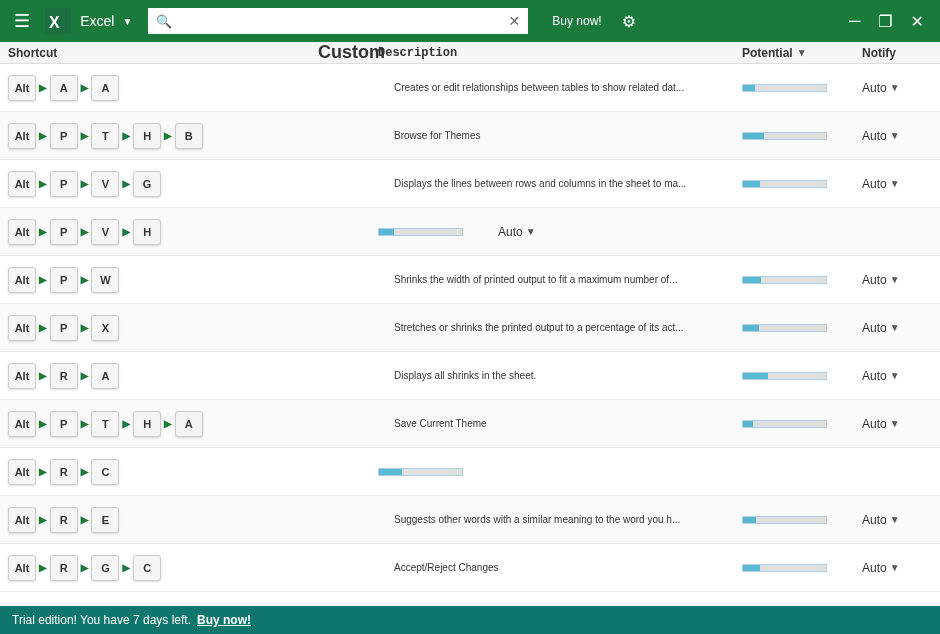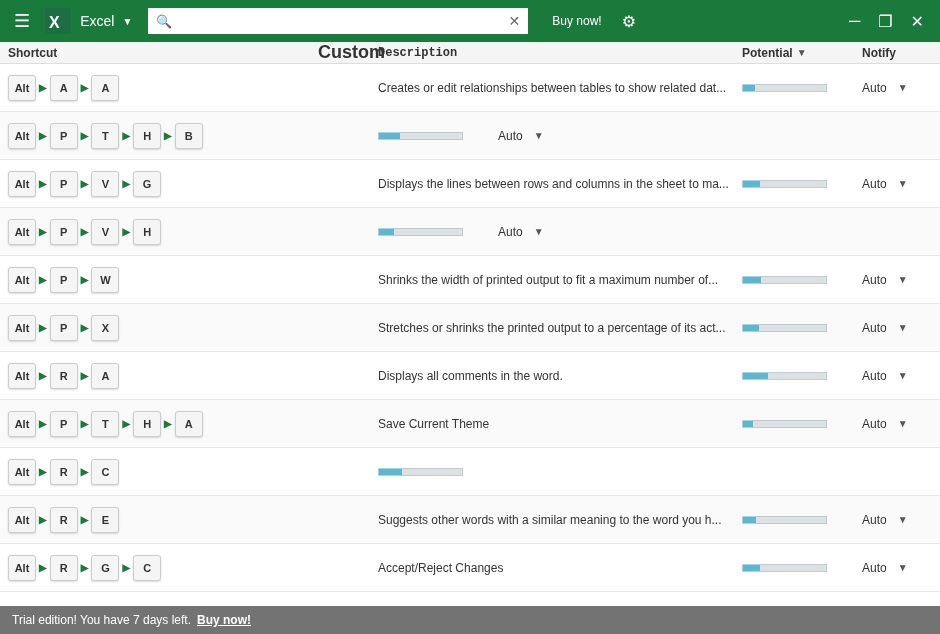--- a/index.html
+++ b/index.html
@@ -135,25 +135,26 @@
       font-weight: bold;
     }
     .custom-area {
       width: 60px;
       display: flex;
       align-items: center;
       justify-content: center;
     }
     .description-area {
       flex: 1;
-      font-size: 12px;
+      font-size: 10px;
       color: #333;
       overflow: hidden;
       text-overflow: ellipsis;
       white-space: nowrap;
+      margin-left: 16px;
     }
     .potential-area {
       width: 120px;
       display: flex;
       align-items: center;
     }
     .potential-bar-bg {
       width: 85px;
       height: 8px;
       background: #e0e0e0;
@@ -162,33 +163,33 @@
       overflow: hidden;
     }
     .potential-bar-fill {
       height: 100%;
       background: #5bb8d4;
     }
     .notify-area {
       width: 70px;
       display: flex;
       align-items: center;
-      gap: 11px;
+      gap: 3px;
       font-size: 12px;
       color: #333;
     }
     .notify-dropdown {
       font-size: 10px;
       color: #555;
       cursor: pointer;
     }
 
     
     .trial-bar {
-      background: #737373;
+      background: #0f766e;
       color: white;
       height: 28px;
       display: flex;
       align-items: center;
       padding: 0 12px;
       font-size: 12px;
       font-weight: 500;
       flex-shrink: 0;
       gap: 6px;
     }
@@ -269,20 +270,21 @@
         <span class="key-arrow">▶</span>
         <span class="key-btn">P</span>
         <span class="key-arrow">▶</span>
         <span class="key-btn">T</span>
         <span class="key-arrow">▶</span>
         <span class="key-btn">H</span>
         <span class="key-arrow">▶</span>
         <span class="key-btn">B</span>
       </div>
       <div class="custom-area"></div>
+      <div class="description-area">Browse for Themes</div>
       <div class="potential-area">
         <div class="potential-bar-bg">
           <div class="potential-bar-fill" style="width: 25%;"></div>
         </div>
       </div>
       <div class="notify-area">
         <span>Auto</span>
         <span class="notify-dropdown">▼</span>
       </div>
     </div>
@@ -371,21 +373,21 @@
     </div>
     <div class="table-row">
       <div class="shortcut-area">
         <span class="key-btn">Alt</span>
         <span class="key-arrow">▶</span>
         <span class="key-btn">R</span>
         <span class="key-arrow">▶</span>
         <span class="key-btn">A</span>
       </div>
       <div class="custom-area"></div>
-      <div class="description-area">Displays all comments in the word.</div>
+      <div class="description-area">Displays all shrinks in the sheet.</div>
       <div class="potential-area">
         <div class="potential-bar-bg">
           <div class="potential-bar-fill" style="width: 30%;"></div>
         </div>
       </div>
       <div class="notify-area">
         <span>Auto</span>
         <span class="notify-dropdown">▼</span>
       </div>
     </div>

